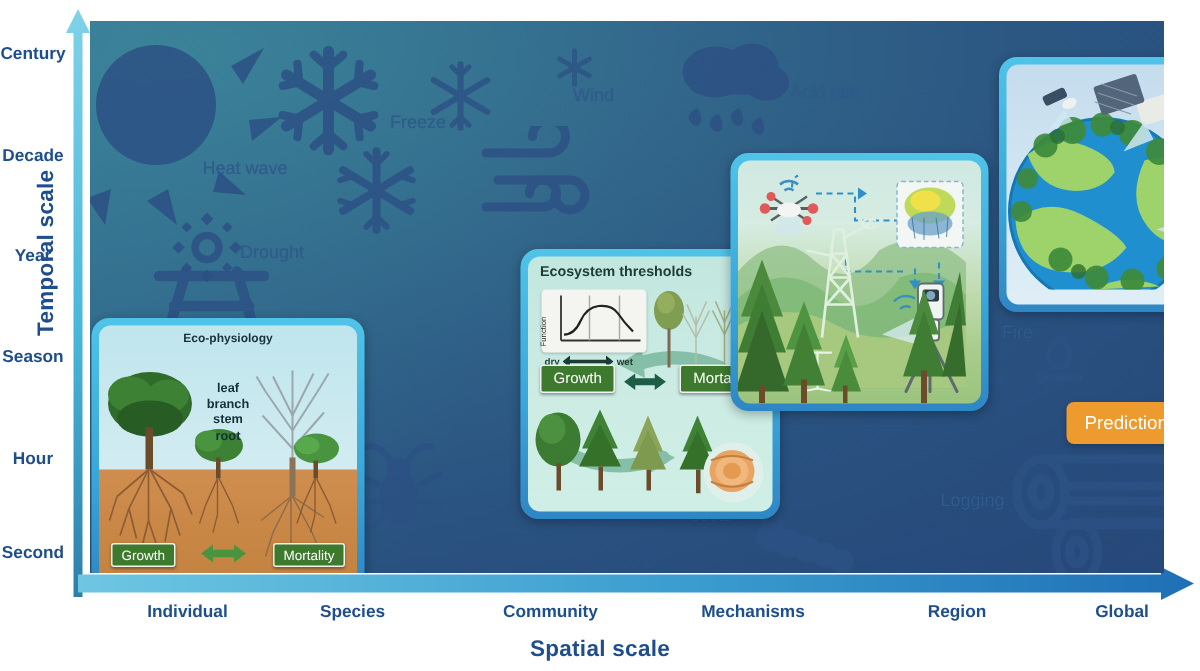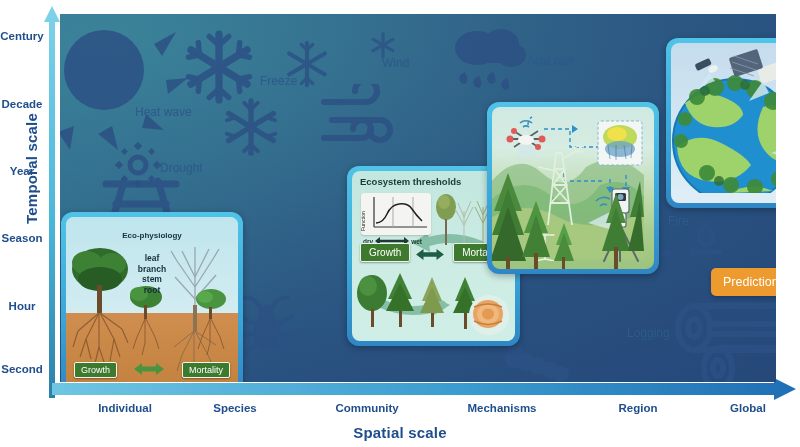--- a/index.html
+++ b/index.html
@@ -37,21 +37,21 @@
   .panel-in{position:relative;width:100%;height:100%;border-radius:8px;overflow:hidden;}
 
   
   #panel-ecophys{left:1px;top:198px;width:172px;height:172px;}
   #panel-ecophys .panel-in{background:linear-gradient(180deg,#bfe4ec 0%,#cfeaf0 52%,#cfeaf0 52.01%,#cfeaf0 54%);}
   .ep-sky{position:absolute;left:0;top:0;right:0;height:56%;
           background:linear-gradient(180deg,#bfe5ed 0%,#d2ecf1 100%);}
   .ep-soil{position:absolute;left:0;top:56%;right:0;bottom:0;
            background:linear-gradient(180deg,#cf8d4f 0%,#c4823f 100%);}
   .ep-title{position:absolute;left:0;right:0;top:4px;text-align:center;color:#17313a;
-            font-size:8px;line-height:10px;font-weight:700;z-index:3;margin-top:10px;}
+            font-size:8px;line-height:10px;font-weight:700;z-index:3;}
   .ep-parts{position:absolute;left:50%;transform:translateX(-50%);top:36px;text-align:center;
             color:#14303a;font-size:8.5px;line-height:10.5px;font-weight:700;z-index:4;}
   .btn-green{position:absolute;z-index:5;background:#3e7a2e;border:1.3px solid #f2f2ef;border-radius:2px;
              color:#fff;font-size:9px;font-weight:400;padding:2px 6px;white-space:nowrap;
              box-shadow:0 1px 2px rgba(0,0,0,.35);}
   .dbl-arrow{position:absolute;z-index:5;}
 
   
   #panel-thresholds{left:262px;top:152px;width:163px;height:170px;margin-left:25px;}
   #panel-thresholds .panel-in{background:linear-gradient(180deg,#c2e7df 0%,#cdece4 60%,#cfeee6 100%);}

